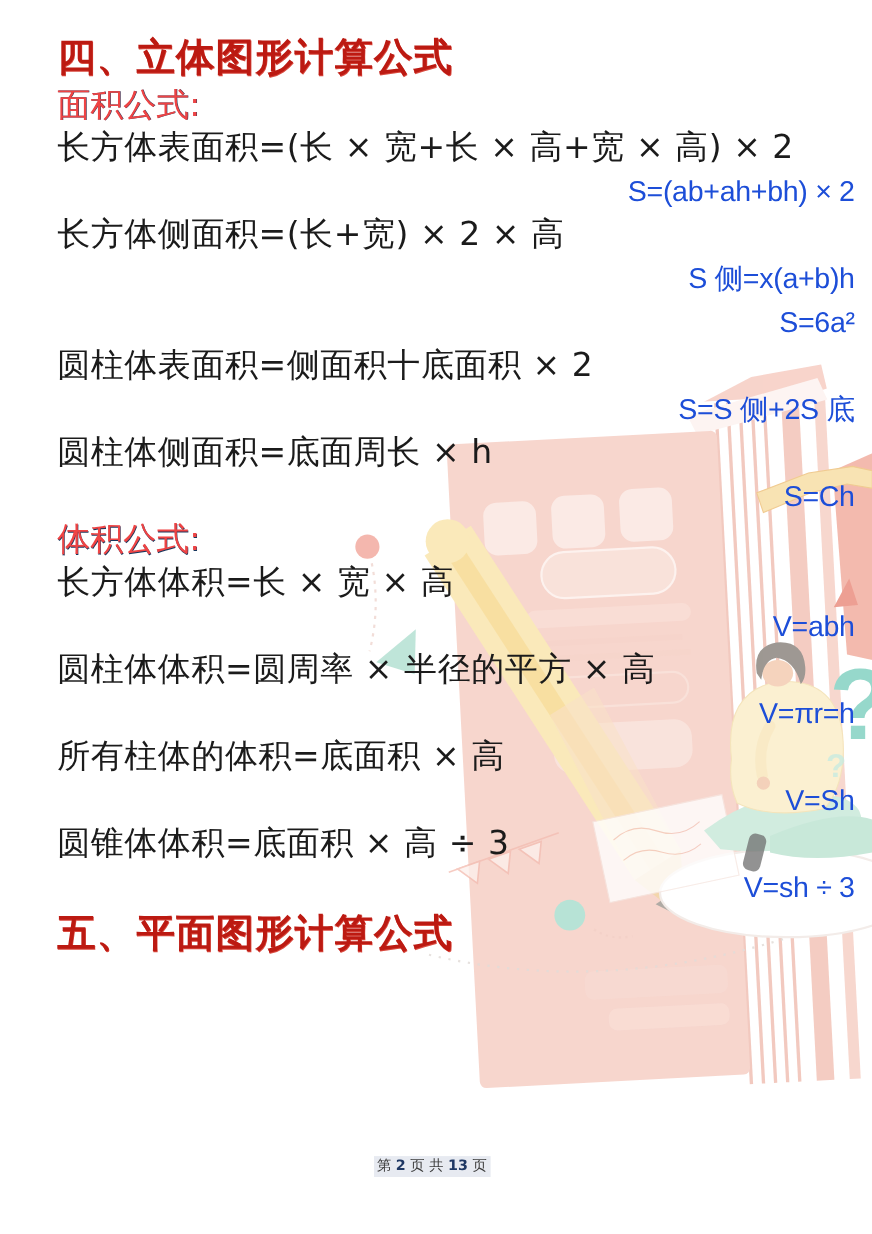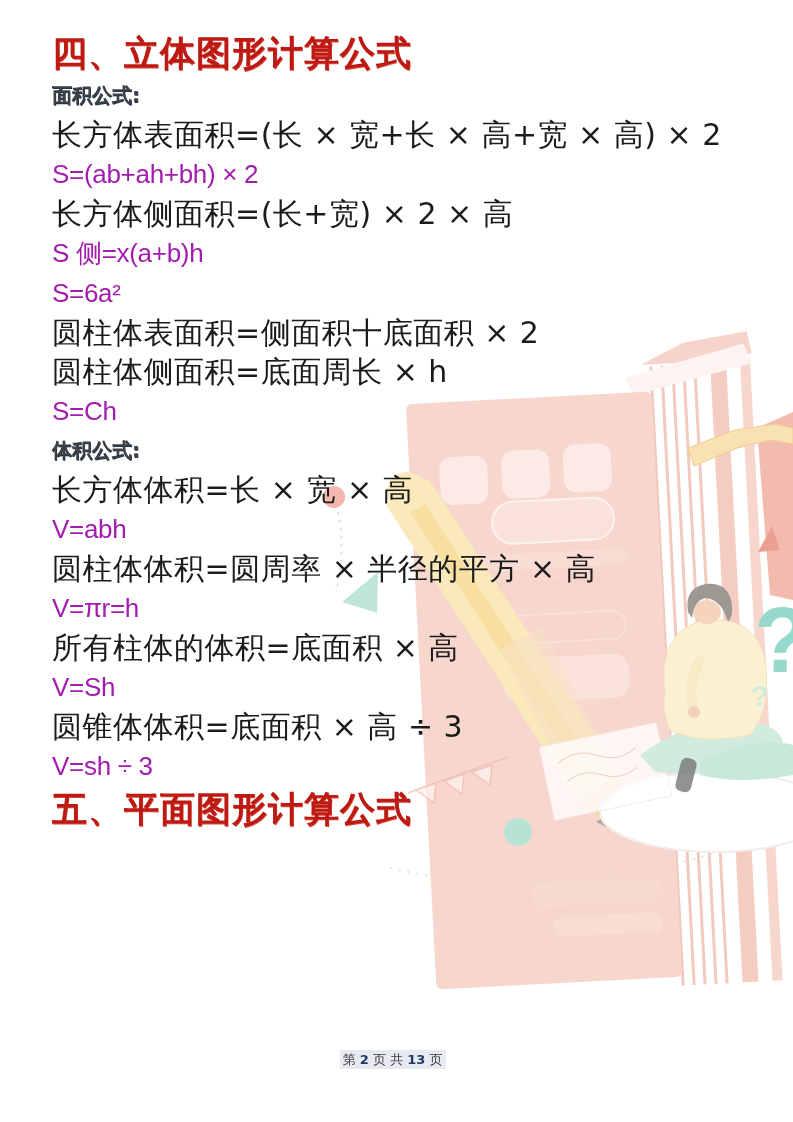--- a/index.html
+++ b/index.html
@@ -8,29 +8,29 @@
     background:#ffffff;
     font-family:"DejaVu Sans","Liberation Sans",sans-serif;
   }
   #bg-art{position:absolute;left:0;top:0;width:793px;height:1122px;z-index:0;}
   .content{position:absolute;left:36px;top:30px;right:16px;z-index:2;margin-left:16px;}
   .h-red{
     font-size:35px;font-weight:bold;color:#bc1a12;line-height:46px;
     letter-spacing:1px;text-shadow:0.5px 0.5px 0 #d94b40;
   }
   .h-blue{
-    font-size:20px;font-weight:bold;color:#404040;line-height:39px;
+    font-size:30px;font-weight:normal;color:#ef4444;line-height:39px;
     text-shadow:0.5px 0.5px 0 #17365d;
   }
   .body-line{
     font-size:30px;color:#1b1b1b;line-height:39px;letter-spacing:0.5px;
   }
   .formula-line{
     font-family:"Liberation Sans",sans-serif;
-    font-size:26px;color:#a21caf;line-height:40px;letter-spacing:-0.3px;
+    font-size:26px;color:#1d4ed8;line-height:40px;letter-spacing:-0.3px;text-align:right;
   }
   .footer{
     position:absolute;left:0;right:16px;top:1036px;z-index:2;
     text-align:center;font-size:13px;color:#3c3c3c;white-space:pre;
   }
   .footer .shade{background:#e7eaf1;padding:2px 3px;}
   .footer b{color:#1f3864;}
 </style>
 </head>
 <body>
@@ -112,20 +112,21 @@
 
 <div class="content">
   <div class="h-red">四、立体图形计算公式</div>
   <div class="h-blue">面积公式:</div>
   <div class="body-line">长方体表面积=(长 × 宽+长 × 高+宽 × 高) × 2</div>
   <div class="formula-line">S=(ab+ah+bh) × 2</div>
   <div class="body-line">长方体侧面积=(长+宽) × 2 × 高</div>
   <div class="formula-line">S 侧=x(a+b)h</div>
   <div class="formula-line">S=6a²</div>
   <div class="body-line">圆柱体表面积=侧面积十底面积 × 2</div>
+  <div class="formula-line">S=S 侧+2S 底</div>
   <div class="body-line">圆柱体侧面积=底面周长 × h</div>
   <div class="formula-line">S=Ch</div>
   <div class="h-blue">体积公式:</div>
   <div class="body-line">长方体体积=长 × 宽 × 高</div>
   <div class="formula-line">V=abh</div>
   <div class="body-line">圆柱体体积=圆周率 × 半径的平方 × 高</div>
   <div class="formula-line">V=πr=h</div>
   <div class="body-line">所有柱体的体积=底面积 × 高</div>
   <div class="formula-line">V=Sh</div>
   <div class="body-line">圆锥体体积=底面积 × 高 ÷ 3</div>

